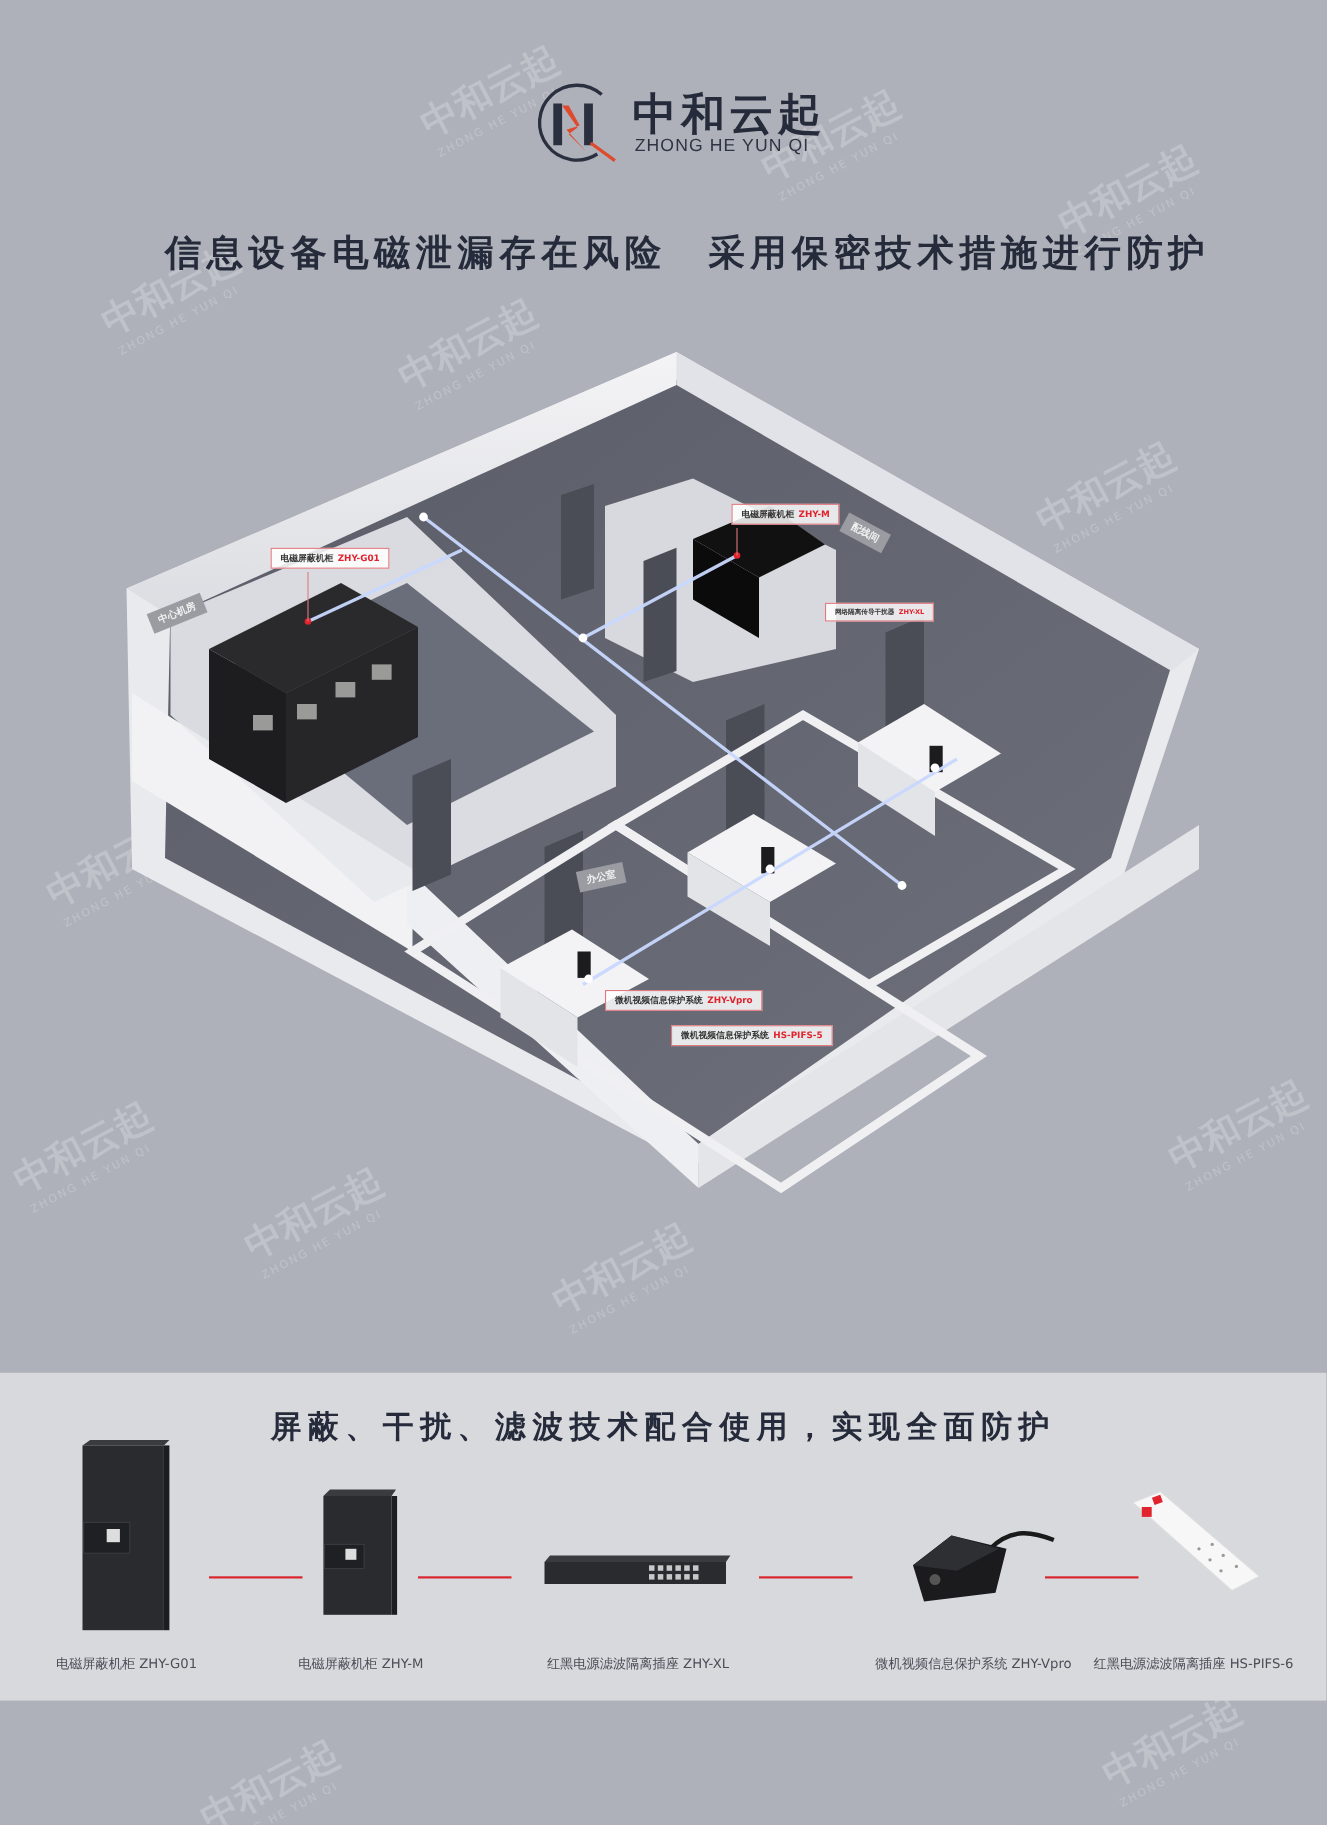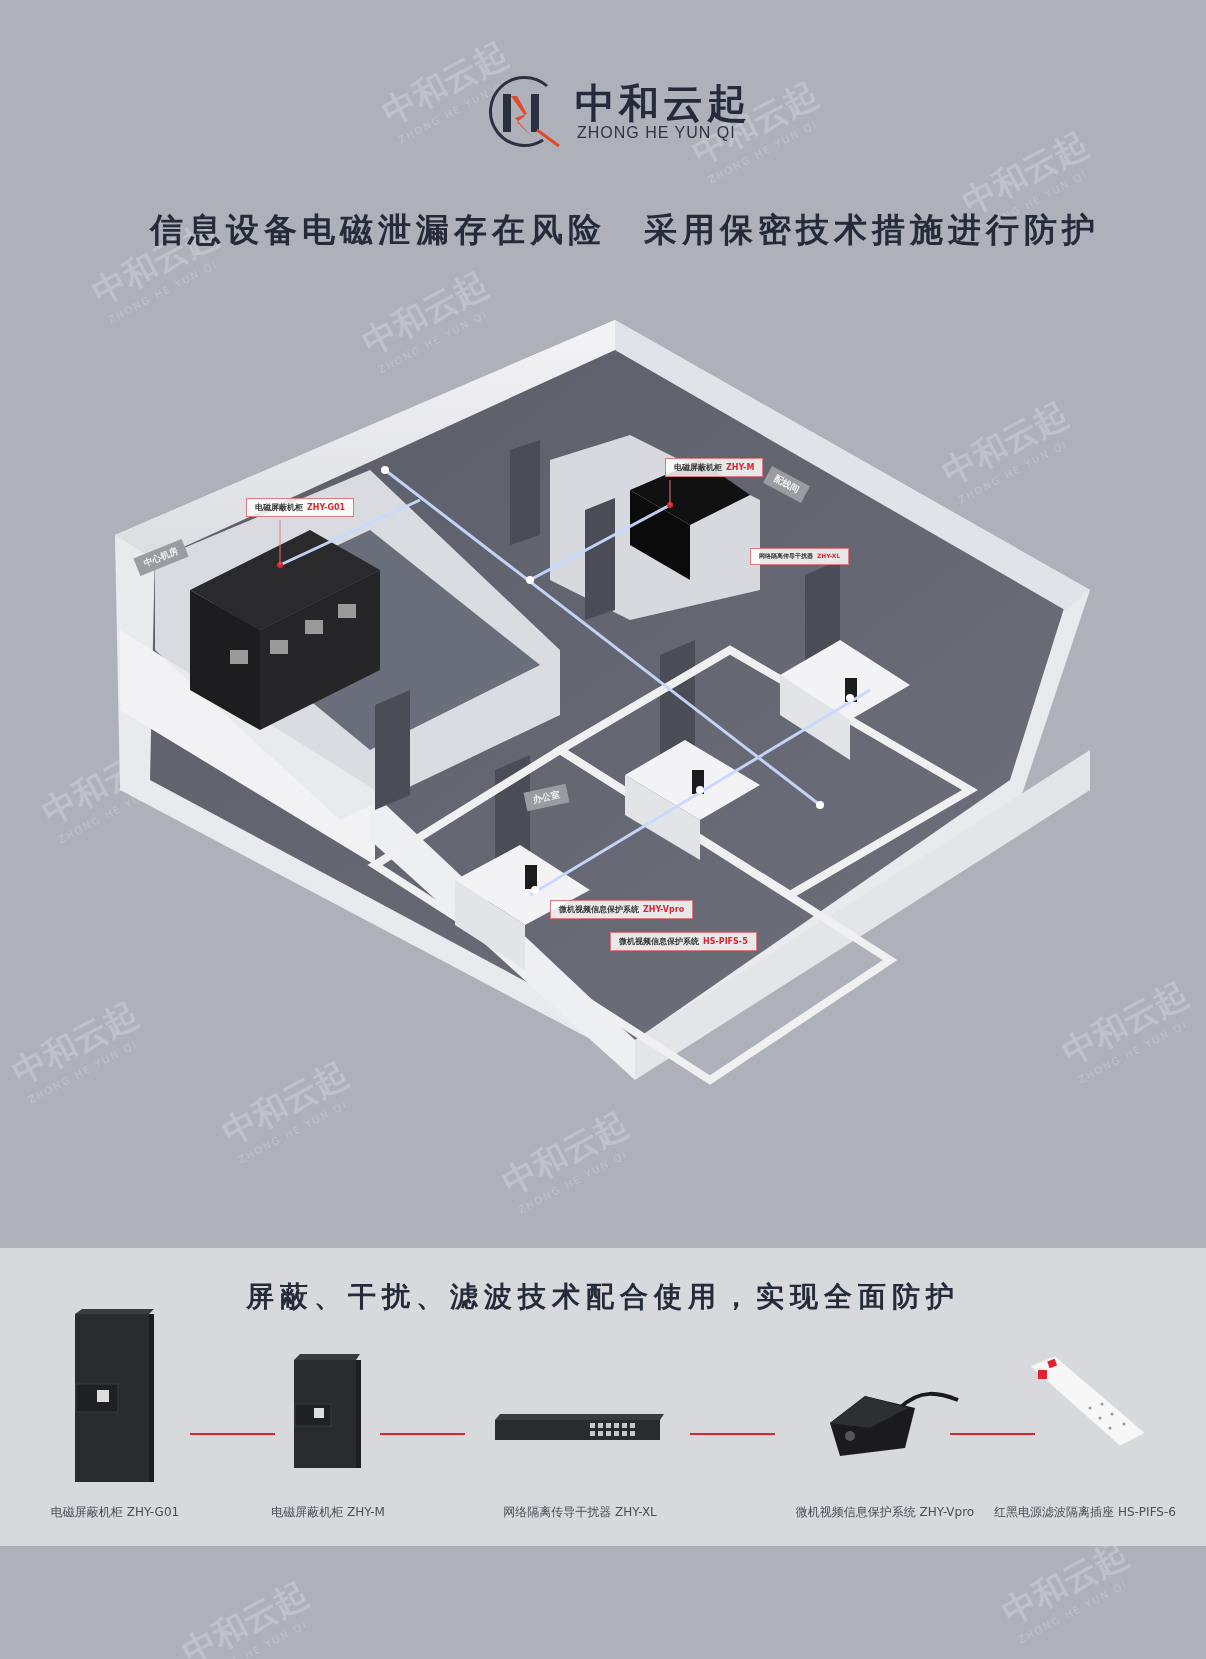--- a/index.html
+++ b/index.html
@@ -237,21 +237,21 @@
           <rect x="132" y="115" width="5" height="5"></rect>
           <rect x="140" y="115" width="5" height="5"></rect>
         <rect x="100" y="123" width="5" height="5"></rect>
           <rect x="108" y="123" width="5" height="5"></rect>
           <rect x="116" y="123" width="5" height="5"></rect>
           <rect x="124" y="123" width="5" height="5"></rect>
           <rect x="132" y="123" width="5" height="5"></rect>
           <rect x="140" y="123" width="5" height="5"></rect>
       </g>
     </svg>
-    <div class="product-label">网络隔离传导干扰器 ZHY-XL</div>
+    <div class="product-label">红黑电源滤波隔离插座 ZHY-XL</div>
   </div>
 
   <div class="product" style="left:810px;width:150px;">
     <svg class="product-visual" viewBox="0 0 150 180">
       <path d="M90 100 C110 80, 130 85, 148 92" stroke="#1A1A1A" stroke-width="4" fill="none"></path>
       <polygon points="20,115 55,88 105,100 95,140 30,148" fill="#1B1B1D"></polygon>
       <polygon points="20,115 55,88 98,100 60,120" fill="#2E2F33"></polygon>
       <circle cx="40" cy="128" r="5" fill="#555"></circle>
     </svg>
     <div class="product-label">微机视频信息保护系统 ZHY-Vpro</div>

